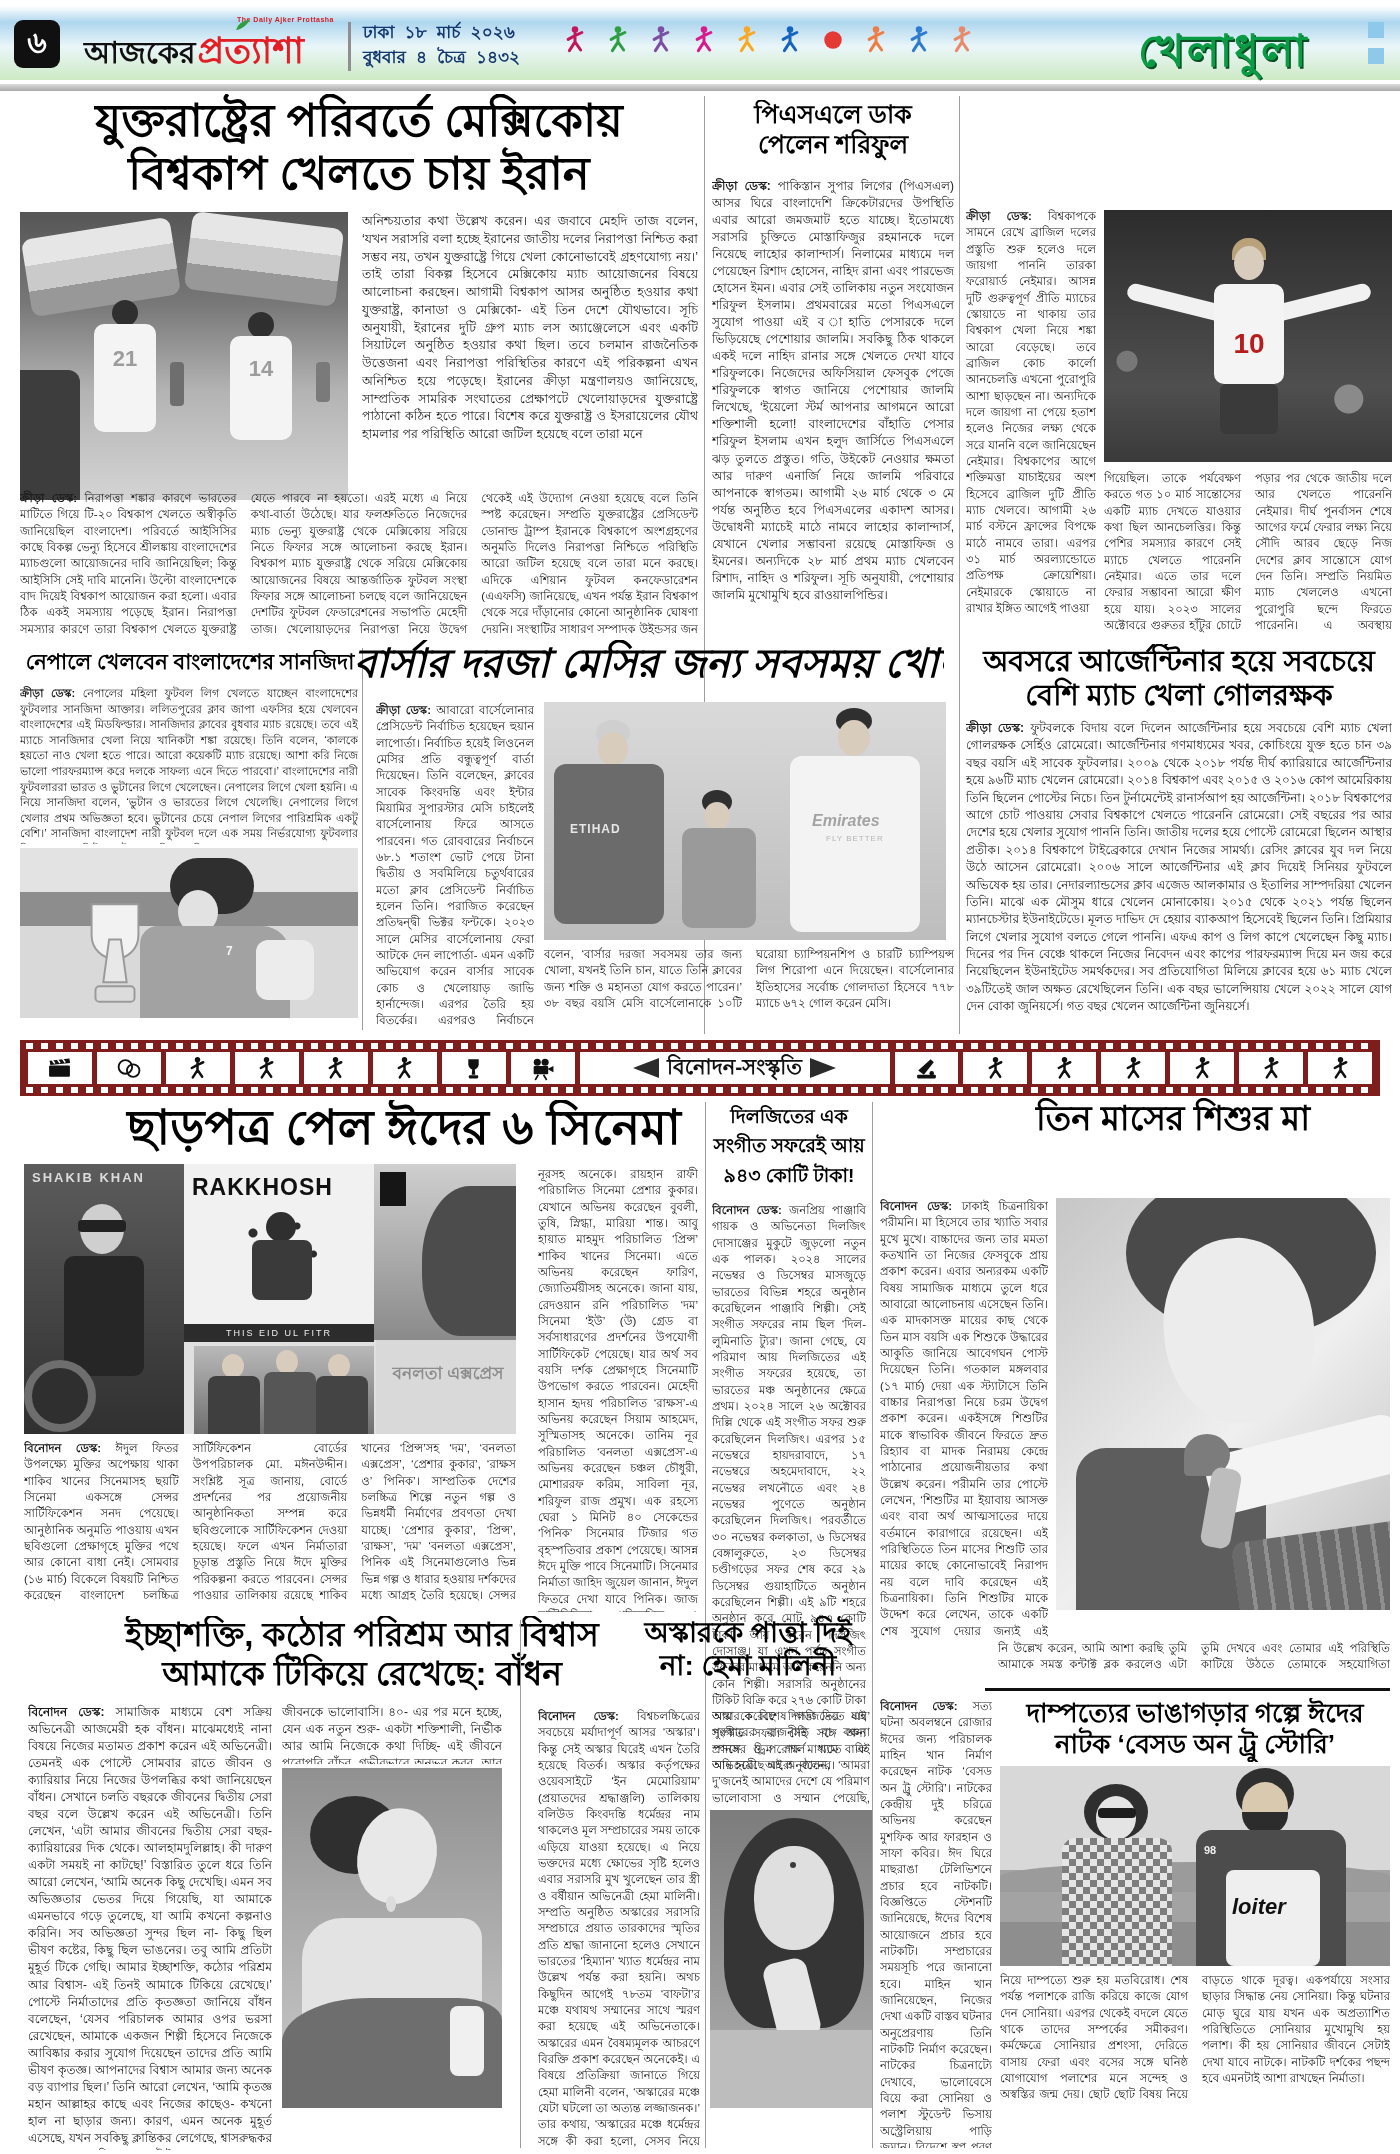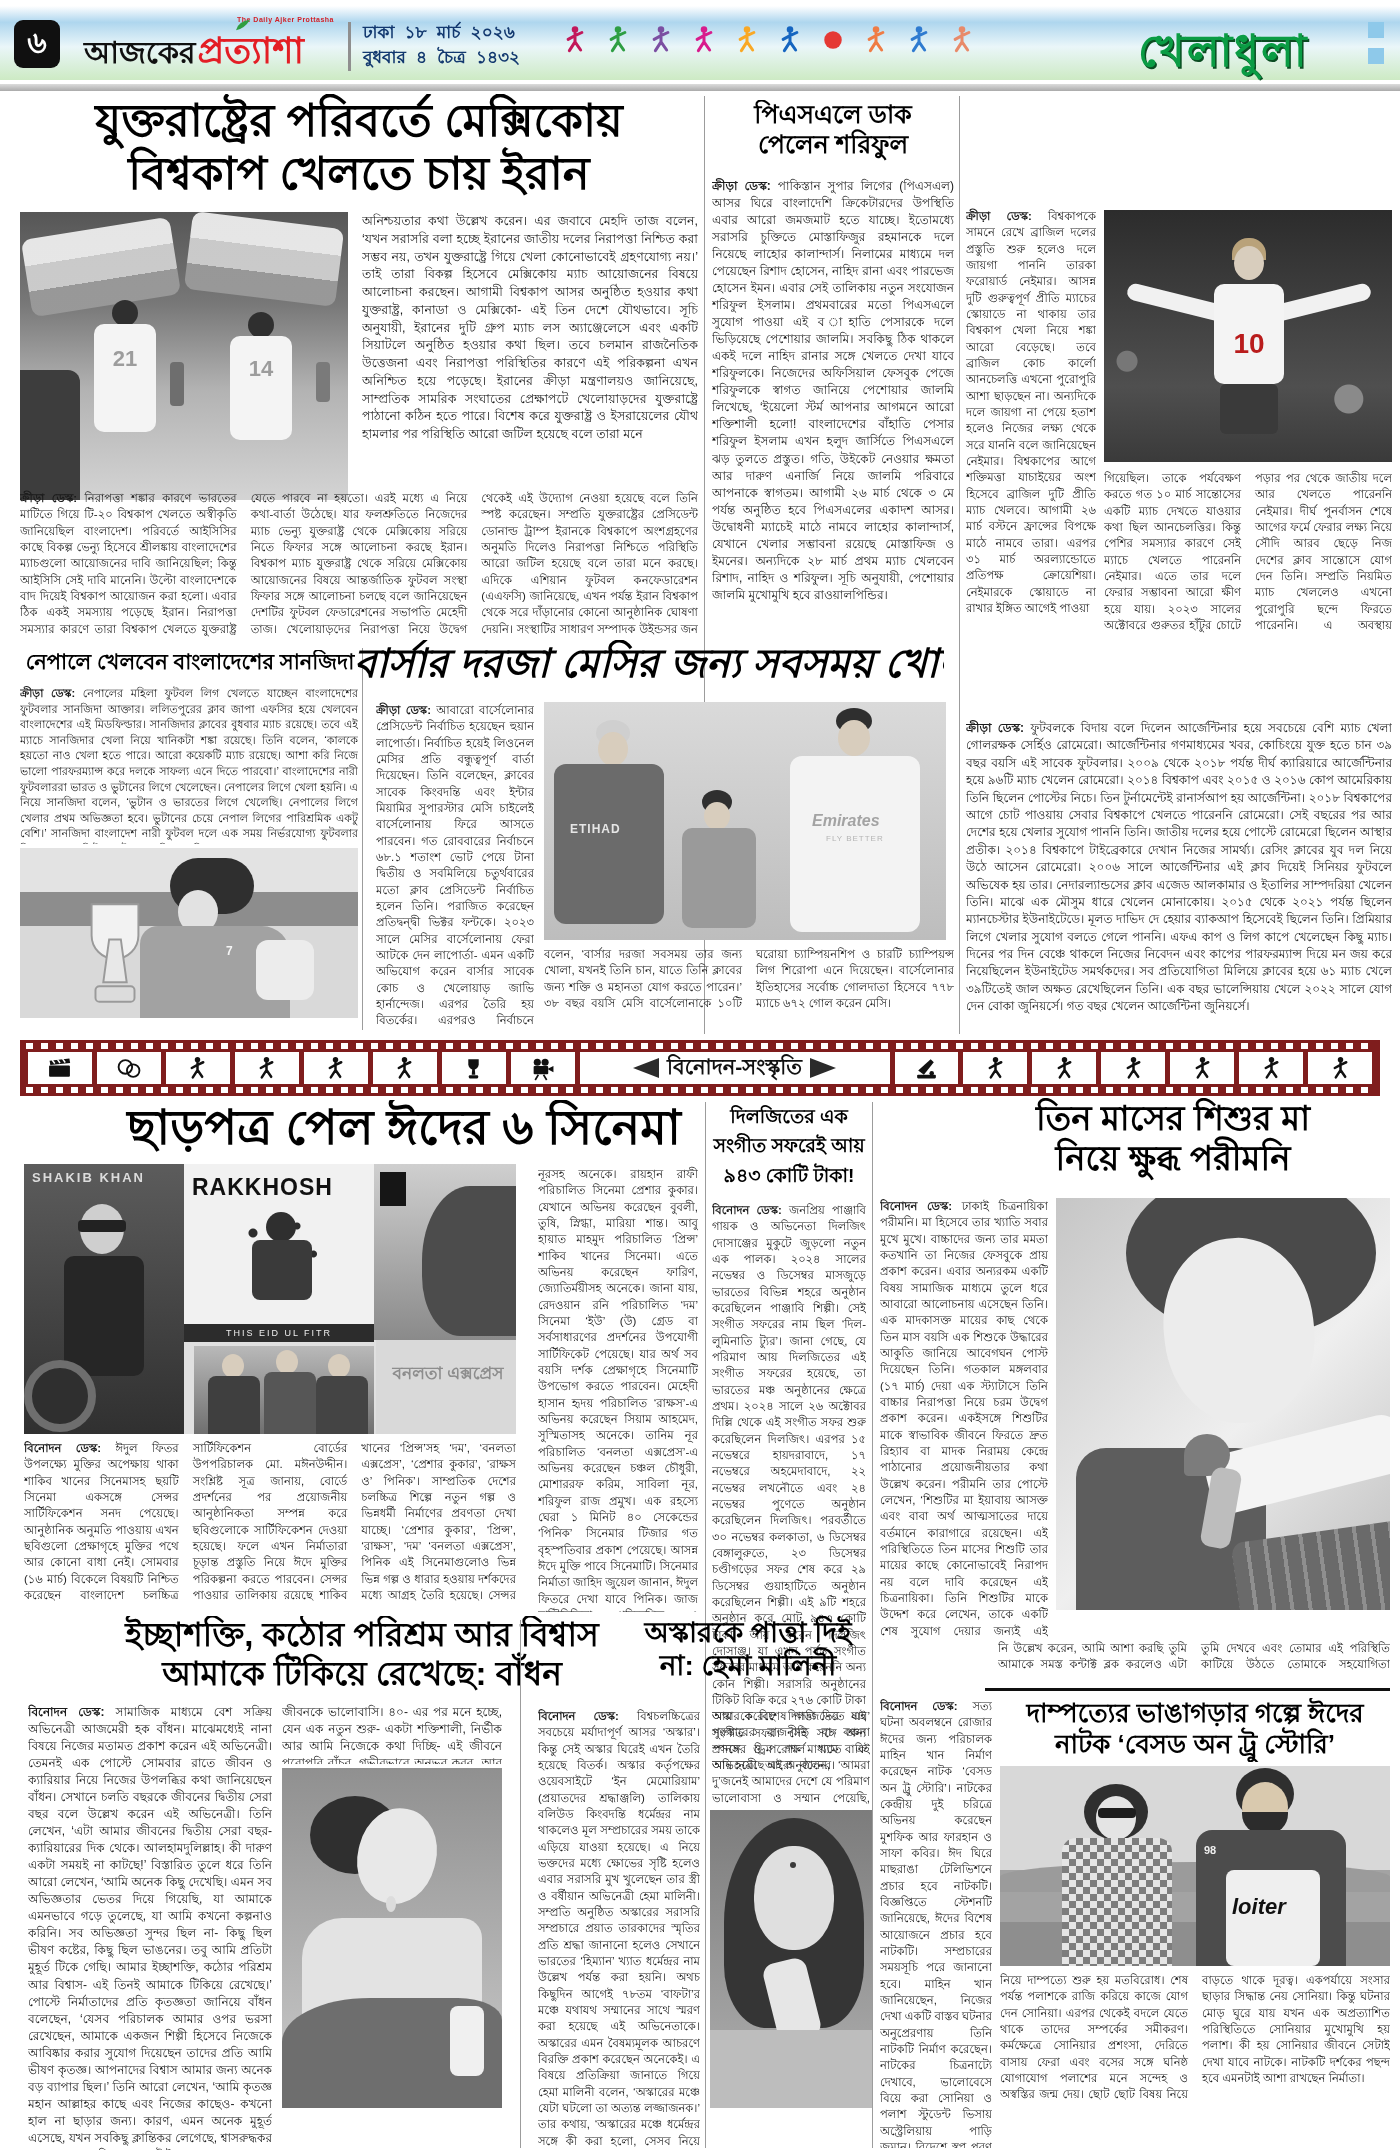--- a/index.html
+++ b/index.html
@@ -223,20 +223,24 @@
     <div class="hair" style="left:292px;top:6px;width:36px;height:26px;"></div>
     <div class="head" style="left:294px;top:18px;width:32px;height:36px;"></div>
     <div style="left:246px;top:54px;width:130px;height:176px;background:#f3f3f3;border-radius:12px;"></div>
     <div style="left:268px;top:110px;width:100px;color:#a3a3a3;font-size:16px;font-style:italic;font-weight:bold;"><span style="position:static;">Emirates</span></div>
     <div style="left:282px;top:132px;width:100px;color:#b5b5b5;font-size:8px;letter-spacing:1px;"><span style="position:static;">FLY BETTER</span></div>
   </div>
   <div class="t c2" style="left:544px;top:946px;width:410px;height:86px;font-size:11.5px;">
     <p><span>বলেন, ‘বার্সার দরজা সবসময় তার জন্য খোলা, যখনই তিনি চান, যাতে তিনি ক্লাবের জন্য শক্তি ও মহানতা যোগ করতে পারেন।’ ৩৮ বছর বয়সি মেসি বার্সেলোনাকে ১০টি ঘরোয়া চ্যাম্পিয়নশিপ ও চারটি চ্যাম্পিয়ন্স লিগ শিরোপা এনে দিয়েছেন। বার্সেলোনার ইতিহাসের সর্বোচ্চ গোলদাতা হিসেবে ৭৭৮ ম্যাচে ৬৭২ গোল করেন মেসি।</span></p>
   </div>
 
+  <div class="hl" style="left:966px;top:644px;width:426px;height:70px;font-size:29px;">
+    <div>অবসরে আর্জেন্টিনার হয়ে সবচেয়ে</div>
+      <div>বেশি ম্যাচ খেলা গোলরক্ষক</div>
+  </div>
   <div class="t" style="left:966px;top:720px;width:426px;height:312px;font-size:12px;line-height:1.45;">
     <p><b class="dk">ক্রীড়া ডেস্ক:</b> <span>ফুটবলকে বিদায় বলে দিলেন আর্জেন্টিনার হয়ে সবচেয়ে বেশি ম্যাচ খেলা গোলরক্ষক সের্হিও রোমেরো। আর্জেন্টিনার গণমাধ্যমের খবর, কোচিংয়ে যুক্ত হতে চান ৩৯ বছর বয়সি এই সাবেক ফুটবলার। ২০০৯ থেকে ২০১৮ পর্যন্ত দীর্ঘ ক্যারিয়ারে আর্জেন্টিনার হয়ে ৯৬টি ম্যাচ খেলেন রোমেরো। ২০১৪ বিশ্বকাপ এবং ২০১৫ ও ২০১৬ কোপ আমেরিকায় তিনি ছিলেন পোস্টের নিচে। তিন টুর্নামেন্টেই রানার্সআপ হয় আর্জেন্টিনা। ২০১৮ বিশ্বকাপের আগে চোট পাওয়ায় সেবার বিশ্বকাপে খেলতে পারেননি রোমেরো। সেই বছরের পর আর দেশের হয়ে খেলার সুযোগ পাননি তিনি। জাতীয় দলের হয়ে পোস্টে রোমেরো ছিলেন আস্থার প্রতীক। ২০১৪ বিশ্বকাপে টাইব্রেকারে দেখান নিজের সামর্থ্য। রেসিং ক্লাবের যুব দল নিয়ে উঠে আসেন রোমেরো। ২০০৬ সালে আর্জেন্টিনার এই ক্লাব দিয়েই সিনিয়র ফুটবলে অভিষেক হয় তার। নেদারল্যান্ডসের ক্লাব এজেড আলকামার ও ইতালির সাম্পদরিয়া খেলেন তিনি। মাঝে এক মৌসুম ধারে খেলেন মোনাকোয়। ২০১৫ থেকে ২০২১ পর্যন্ত ছিলেন ম্যানচেস্টার ইউনাইটেডে। মূলত দাভিদ দে হেয়ার ব্যাকআপ হিসেবেই ছিলেন তিনি। প্রিমিয়ার লিগে খেলার সুযোগ বলতে গেলে পাননি। এফএ কাপ ও লিগ কাপে খেলেছেন কিছু ম্যাচ। দিনের পর দিন বেঞ্চে থাকলে নিজের নিবেদন এবং কাপের পারফরম্যান্স দিয়ে মন জয় করে নিয়েছিলেন ইউনাইটেড সমর্থকদের। সব প্রতিযোগিতা মিলিয়ে ক্লাবের হয়ে ৬১ ম্যাচ খেলে ৩৯টিতেই জাল অক্ষত রেখেছিলেন তিনি। এক বছর ভালেন্সিয়ায় খেলে ২০২২ সালে যোগ দেন বোকা জুনিয়র্সে। গত বছর খেলেন আর্জেন্টিনা জুনিয়র্সে।</span></p>
   </div>
 
   <div class="strip">
     <div class="sprock" style="top:3px;"></div>
     <div class="sprock" style="bottom:3px;"></div>
     <div class="frames">
       <span id="frames-left" style="display:contents;"><span class="frame">
             <svg viewBox="0 0 24 24" fill="currentColor">
@@ -375,21 +379,20 @@
       <div>৯৪৩ কোটি টাকা!</div>
   </div>
   <div class="t" style="left:712px;top:1202px;width:154px;height:946px;font-size:11.5px;">
     <p><b class="dk">বিনোদন ডেস্ক:</b> <span>জনপ্রিয় পাঞ্জাবি গায়ক ও অভিনেতা দিলজিৎ দোসাঞ্জের মুকুটে জুড়লো নতুন এক পালক। ২০২৪ সালের নভেম্বর ও ডিসেম্বর মাসজুড়ে ভারতের বিভিন্ন শহরে অনুষ্ঠান করেছিলেন পাঞ্জাবি শিল্পী। সেই সংগীত সফরের নাম ছিল ‘দিল-লুমিনাতি ট্যুর’। জানা গেছে, যে পরিমাণ আয় দিলজিতের এই সংগীত সফরের হয়েছে, তা ভারতের মঞ্চ অনুষ্ঠানের ক্ষেত্রে প্রথম। ২০২৪ সালে ২৬ অক্টোবর দিল্লি থেকে এই সংগীত সফর শুরু করেছিলেন দিলজিৎ। এরপর ১৫ নভেম্বরে হায়দরাবাদে, ১৭ নভেম্বরে অহমেদাবাদে, ২২ নভেম্বর লখনৌতে এবং ২৪ নভেম্বর পুণেতে অনুষ্ঠান করেছিলেন দিলজিৎ। পরবর্তীতে ৩০ নভেম্বর কলকাতা, ৬ ডিসেম্বর বেঙ্গালুরুতে, ২৩ ডিসেম্বর চণ্ডীগড়ের সফর শেষ করে ২৯ ডিসেম্বর গুয়াহাটিতে অনুষ্ঠান করেছিলেন শিল্পী। এই ৯টি শহরে অনুষ্ঠান করে মোট ৯৪৩ কোটি টাকা আয় করেন দিলজিৎ দোসাঞ্জ। যা এখন পর্যন্ত সংগীত সফরের মাধ্যমে আয় করেননি অন্য কোন শিল্পী। সরাসরি অনুষ্ঠানের টিকিট বিক্রি করে ২৭৬ কোটি টাকা আয় করেছে দিলজিতের এই সংগীত সফর। সেই সঙ্গে অন্য স্পনসর ও পরোক্ষ মাধ্যমে বাকি আয় হয়েছে এই অনুষ্ঠানের।</span></p>
   </div>
 
   <div class="vr" style="left:872px;top:1102px;height:1046px;"></div>
 
   <div class="hl" style="left:955px;top:1098px;width:436px;height:98px;font-size:34px;">
     <div>তিন মাসের শিশুর মা</div>
-      <div>নিয়ে ক্ষুব্ধ পরীমনি</div>
   </div>
   <div class="t" style="left:880px;top:1198px;width:168px;height:442px;font-size:11.5px;">
     <p><b class="dk">বিনোদন ডেস্ক:</b> <span>ঢাকাই চিত্রনায়িকা পরীমনি। মা হিসেবে তার খ্যাতি সবার মুখে মুখে। বাচ্চাদের জন্য তার মমতা কতখানি তা নিজের ফেসবুকে প্রায় প্রকাশ করেন। এবার অন্যরকম একটি বিষয় সামাজিক মাধ্যমে তুলে ধরে আবারো আলোচনায় এসেছেন তিনি। এক মাদকাসক্ত মায়ের কাছ থেকে তিন মাস বয়সি এক শিশুকে উদ্ধারের আকুতি জানিয়ে আবেগঘন পোস্ট দিয়েছেন তিনি। গতকাল মঙ্গলবার (১৭ মার্চ) দেয়া এক স্ট্যাটাসে তিনি বাচ্চার নিরাপত্তা নিয়ে চরম উদ্বেগ প্রকাশ করেন। একইসঙ্গে শিশুটির মাকে স্বাভাবিক জীবনে ফিরতে দ্রুত রিহ্যাব বা মাদক নিরাময় কেন্দ্রে পাঠানোর প্রয়োজনীয়তার কথা উল্লেখ করেন। পরীমনি তার পোস্টে লেখেন, ‘শিশুটির মা ইয়াবায় আসক্ত এবং বাবা অর্থ আত্মসাতের দায়ে বর্তমানে কারাগারে রয়েছেন। এই পরিস্থিতিতে তিন মাসের শিশুটি তার মায়ের কাছে কোনোভাবেই নিরাপদ নয় বলে দাবি করেছেন এই চিত্রনায়িকা। তিনি শিশুটির মাকে উদ্দেশ করে লেখেন, তাকে একটি শেষ সুযোগ দেয়ার জন্যই এই স্ট্যাটাসটি দিচ্ছেন। পরিস্থিতি না বদলালে তিনি পরবর্তী কঠোর সিদ্ধান্ত নেবেন বলেও হুঁশিয়ারি দেন। শিশুটির মা যোগাযোগ মাধ্যমে ব্লক করে রাখলেও নায়িকা আশা করছেন এই বার্তাটি তার নজরে আসবে। পরীম-</span></p>
   </div>
   <div class="ph pariph" style="left:1056px;top:1198px;width:334px;height:412px;">
     <div class="hair" style="left:70px;top:-30px;width:250px;height:170px;background:#4a4a4a;border-radius:50%;"></div>
     <div class="head" style="left:108px;top:40px;width:150px;height:185px;background:#ececec;transform:rotate(-6deg);border-radius:48%;"></div>
     <div style="left:20px;top:250px;width:190px;height:162px;background:#5d5d5d;border-radius:30px 30px 0 0;"></div>
     <div style="left:150px;top:236px;width:200px;height:60px;background:#f4f4f4;transform:rotate(-14deg);border-radius:20px;"></div>
     <div style="left:180px;top:330px;width:220px;height:90px;background:repeating-linear-gradient(90deg,#6a6a6a 0 14px,#8f8f8f 14px 18px);transform:rotate(-8deg);border-radius:12px;"></div>

